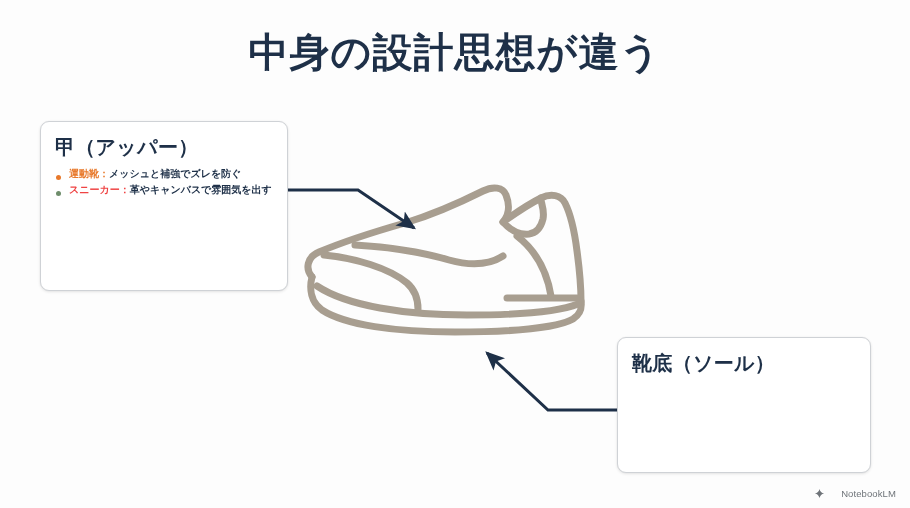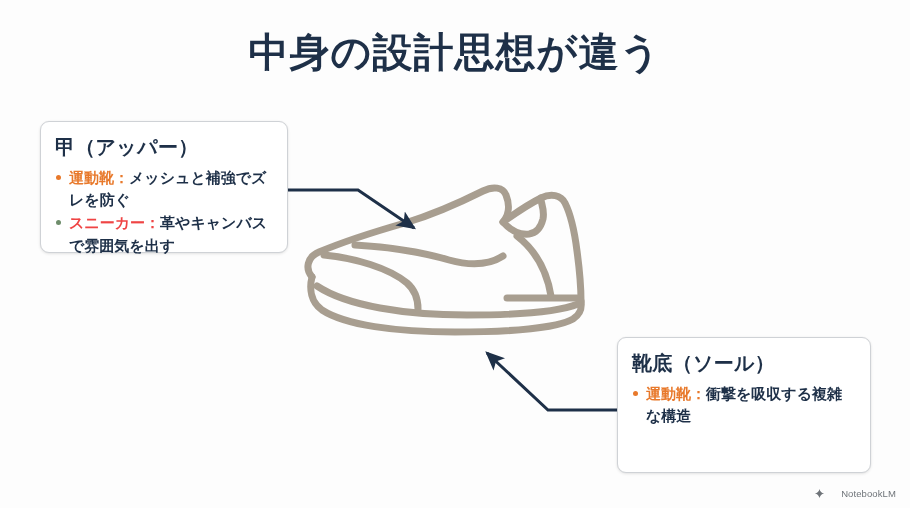--- a/index.html
+++ b/index.html
@@ -63,21 +63,21 @@
     background: #ffffff;
     border: 1px solid #cfd2d6;
     border-radius: 9px;
     box-shadow: 0 1px 3px rgba(0,0,0,0.10), 0 0 0 0.5px rgba(0,0,0,0.02);
     box-sizing: border-box;
   }
   #callout-upper {
     left: 40px;
     top: 121px;
     width: 248px;
-    height: 132px;
+    height: 170px;
     padding: 12px 14px 10px 14px;
   }
   #callout-sole {
     left: 617px;
     top: 337px;
     width: 254px;
     height: 136px;
     padding: 12px 14px 16px 14px;
   }
   .callout-title {
@@ -90,21 +90,21 @@
     white-space: nowrap;
   }
   .callout-list {
     list-style: none;
     margin: 0;
     padding: 0;
   }
   .callout-item {
     position: relative;
     padding-left: 14px;
-    font-size: 15px;
+    font-size: 10px;
     line-height: 1.48;
     color: #1e3048;
     font-weight: bold;
     margin-bottom: 1px;
   }
   .callout-item .bullet {
     position: absolute;
     left: 1px;
     top: 8px;
     width: 5px;
@@ -204,24 +204,20 @@
       <li class="callout-item accent-green">
         <span class="bullet"></span>
         <span class="label-green">スニーカー</span><span class="label-green">：</span><span class="item-body">革やキャンバスで雰囲気を出す</span>
       </li>
     </ul>
   </div>
 
   <div class="callout" id="callout-sole">
     <div class="callout-title">靴底（ソール）</div>
     <ul class="callout-list">
-      <li class="callout-item accent-orange">
-        <span class="bullet"></span>
-        <span class="label-orange">運動靴</span><span class="label-orange">：</span><span class="item-body">衝撃を吸収する複雑な構造</span>
-      </li>
     </ul>
   </div>
 
   <div id="watermark">
     <svg class="wm-icon" width="11" height="11" viewBox="0 0 24 24">
       <path d="M12 2 C13.2 7.4 16.6 10.8 22 12 C16.6 13.2 13.2 16.6 12 22 C10.8 16.6 7.4 13.2 2 12 C7.4 10.8 10.8 7.4 12 2 Z" fill="#6f7479"></path>
     </svg>
     <span>NotebookLM</span>
   </div>
 

